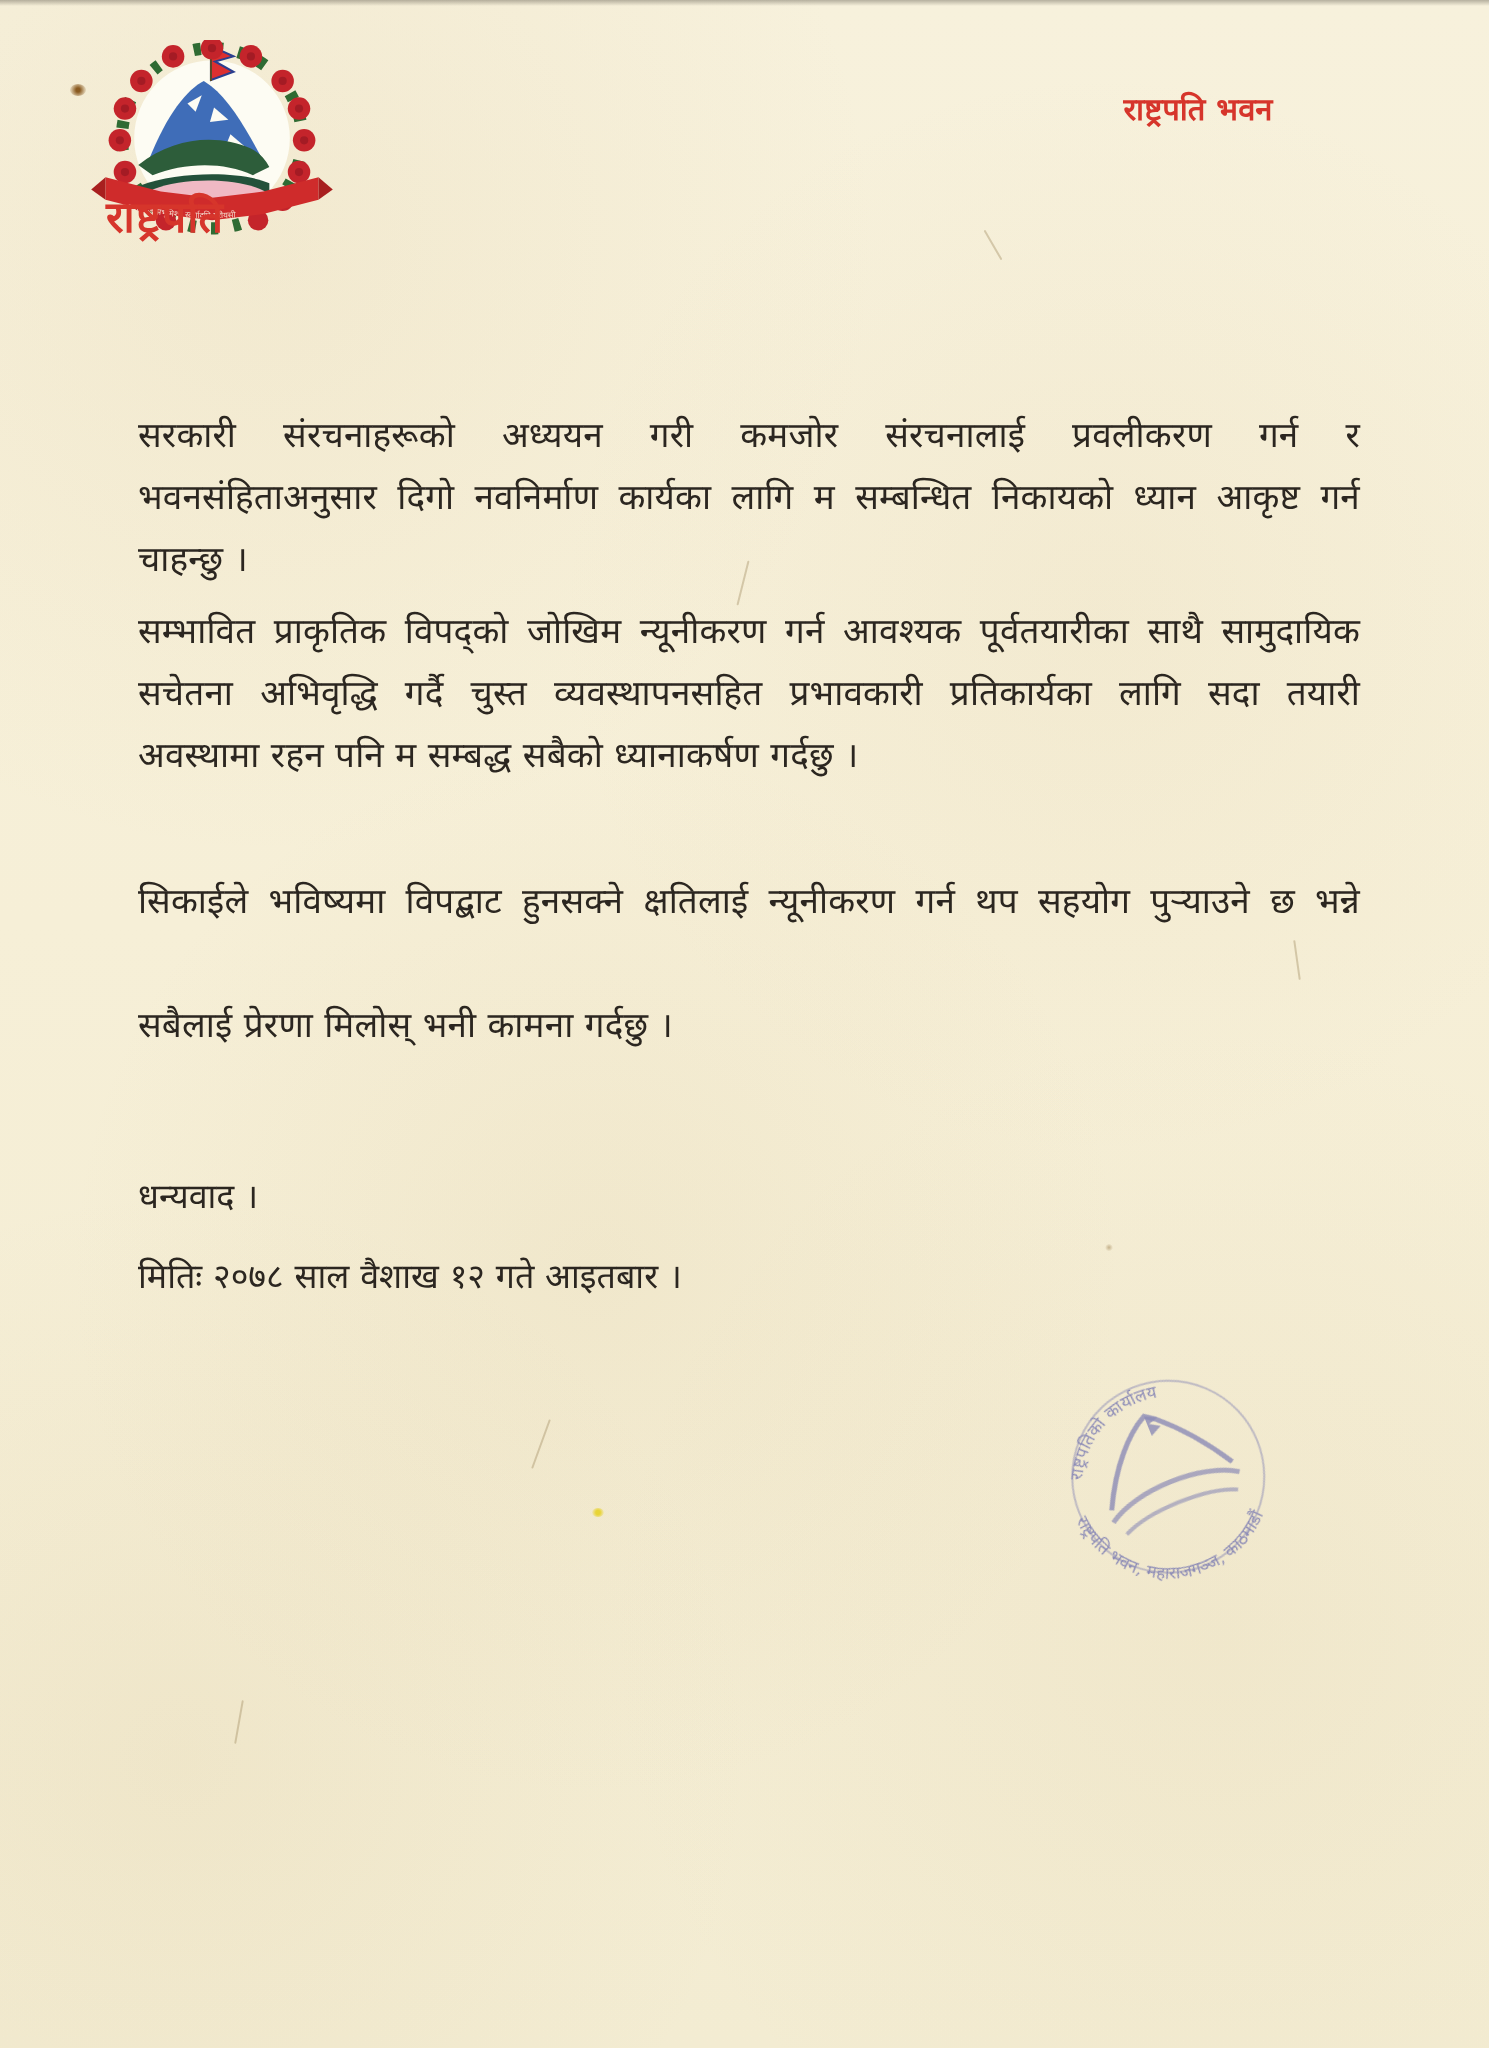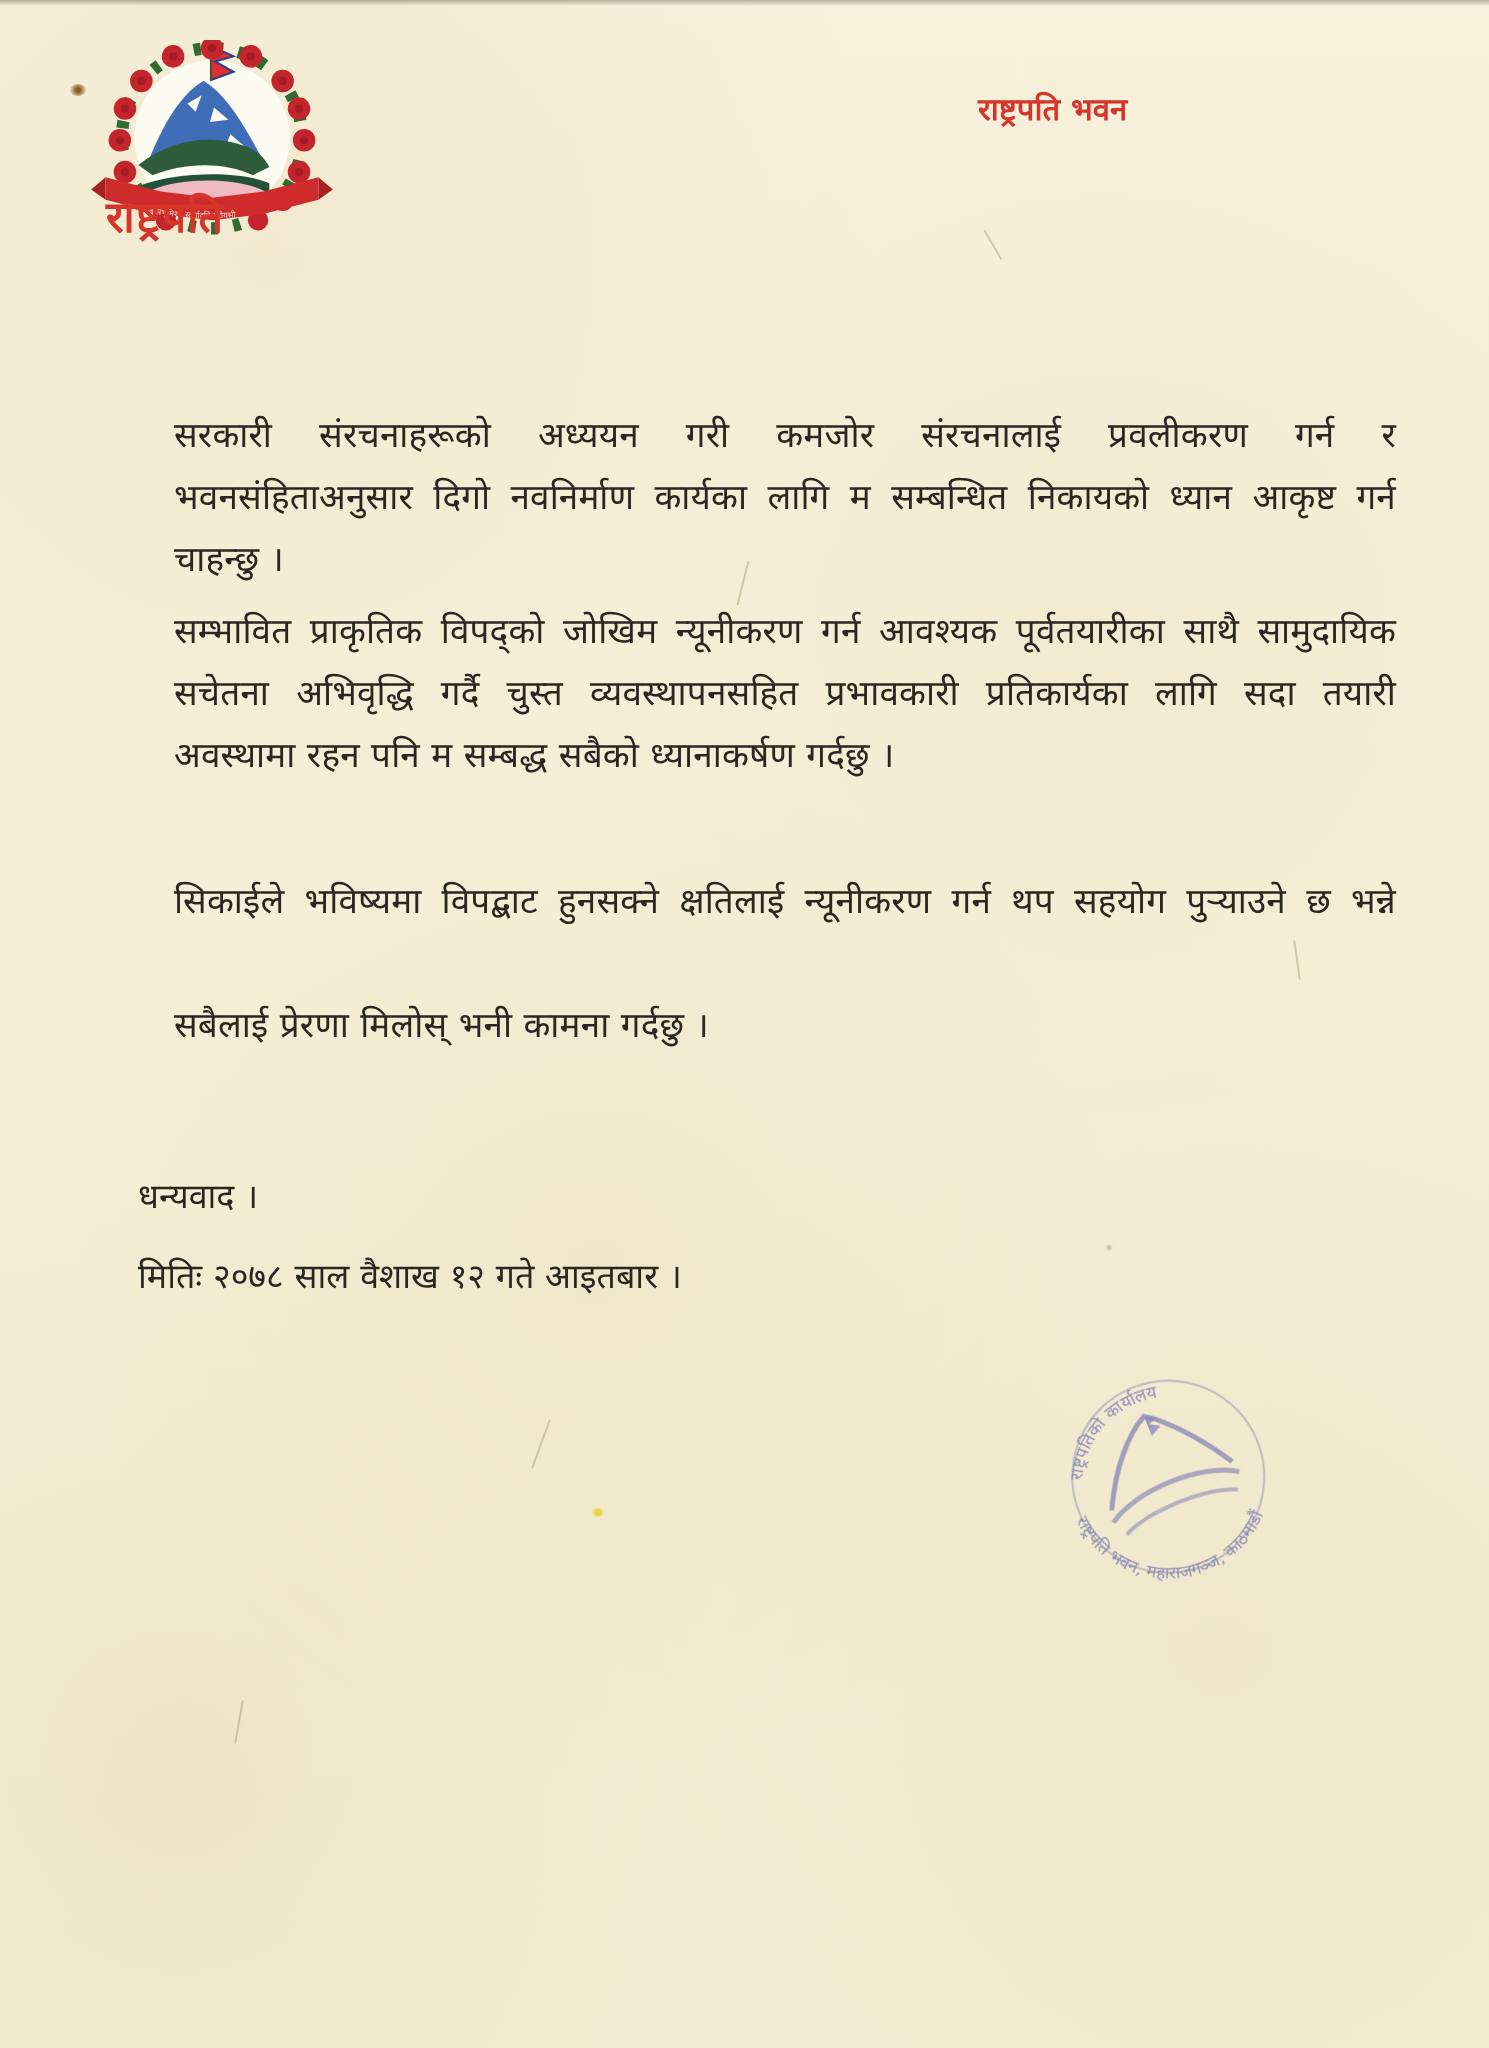--- a/index.html
+++ b/index.html
@@ -33,28 +33,27 @@
   .f4{left:992px;top:228px;width:2px;height:34px;transform:rotate(-30deg);}
   .f5{left:238px;top:1700px;width:2px;height:44px;transform:rotate(10deg);}
 
   .emblem{position:absolute;left:88px;top:40px;width:248px;height:215px;}
   .president-title{
     position:absolute;left:106px;top:186px;width:360px;
     color:#d6352b;font-size:43px;font-weight:bold;letter-spacing:1px;
   }
   .address-block{
     position:absolute;left:978px;top:86px;width:440px;
-    color:#d6352b;font-weight:bold;font-size:31px;line-height:46px;
+    color:#d6352b;font-weight:bold;font-size:31px;line-height:46px;text-align:center;
   }
   .letter-line{
     position:absolute;left:138px;width:1222px;
     color:#2b2620;font-size:35px;line-height:62px;
     text-align:justify;text-align-last:justify;
     letter-spacing:.2px;
-    margin-left:36px;
   }
   .letter-line.lastline{text-align-last:left;}
   .single{position:absolute;left:138px;color:#2b2620;font-size:34px;}
 
   .stamp{
     position:absolute;left:1012px;top:1336px;width:320px;height:300px;
     transform:rotate(-22deg);
     opacity:.62;filter:blur(.4px);
     pointer-events:none;
   }

